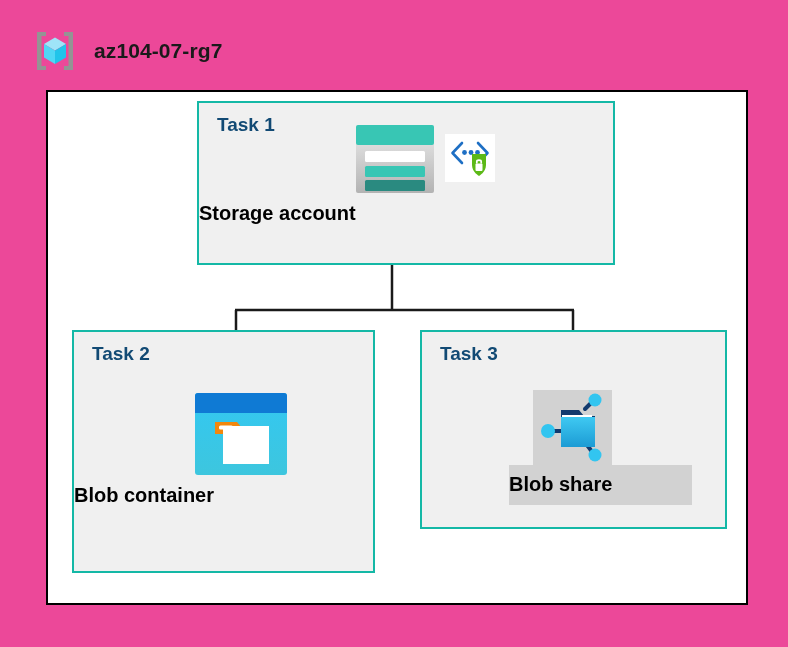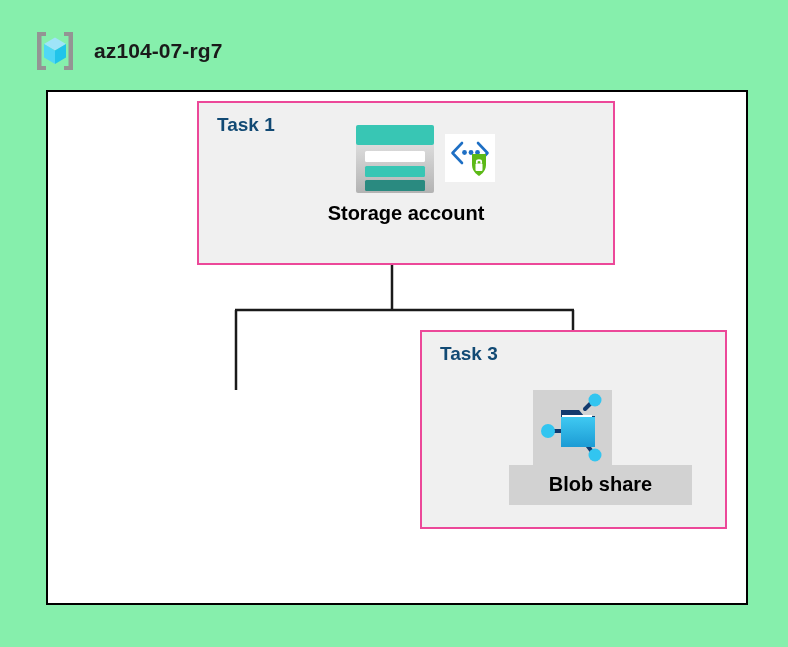--- a/index.html
+++ b/index.html
@@ -10,21 +10,21 @@
   }
   body {
     font-family: "Liberation Sans", sans-serif;
     -webkit-font-smoothing: antialiased;
   }
 
   #canvas {
     position: relative;
     width: 788px;
     height: 647px;
-    background: #86efac;
+    background: #ec4899;
     overflow: hidden;
     text-decoration: underline;
   }
 
   
   #header {
     position: absolute;
     left: 32px;
     top: 28px;
     display: flex;
@@ -54,39 +54,38 @@
     height: 515px;
     border: 2px solid #000000;
     background: #ffffff;
     box-sizing: border-box;
   }
 
   
   .task-box {
     position: absolute;
     background: #f0f0f0;
-    border: 2px solid #ec4899;
+    border: 2px solid #14b8a6;
     box-sizing: border-box;
   }
   .task-label {
     position: absolute;
     left: 18px;
     top: 11px;
     font-size: 19px;
     font-weight: bold;
     color: #124a74;
     white-space: nowrap;
   }
   .node-caption {
     position: absolute;
     font-size: 20px;
     font-weight: bold;
     color: #000000;
     white-space: nowrap;
-    text-align: center;
   }
 
   #task1 { left: 197px; top: 101px; width: 418px; height: 164px; }
   #task2 { left: 72px;  top: 330px; width: 303px; height: 243px; }
   #task3 { left: 420px; top: 330px; width: 307px; height: 199px; }
 
   
   #storage-icon {
     position: absolute;
     left: 155px;
@@ -232,20 +231,44 @@
 
         <rect x="30.5" y="29.5" width="7" height="7.5" rx="1" fill="#ffffff"></rect>
 
         <path d="M31.8 29.5 L31.8 27.4 C31.8 25.8 36.2 25.8 36.2 27.4 L36.2 29.5" fill="none" stroke="#ffffff" stroke-width="1.7"></path>
       </svg>
     </span>
 
     <div class="node-caption" id="storage-caption">Storage account</div>
   </div>
 
+  <div class="task-box" id="task2">
+    <div class="task-label">Task 2</div>
+
+    <span>
+      <svg id="blob-icon" viewBox="0 0 92 82" xmlns="http://www.w3.org/2000/svg">
+        <defs>
+          <linearGradient id="blobBody" x1="0" y1="0" x2="0" y2="1">
+            <stop offset="0" stop-color="#33c8f2"></stop>
+            <stop offset="1" stop-color="#3dc6de"></stop>
+          </linearGradient>
+        </defs>
+        <rect x="0" y="0" width="92" height="82" rx="3" fill="url(#blobBody)"></rect>
+        <rect x="0" y="0" width="92" height="19" rx="3" fill="#0f7ad4"></rect>
+        <rect x="0" y="14" width="92" height="6" fill="#0f7ad4"></rect>
+
+        <path d="M20 29 L42 29 L47 35 L42 41 L20 41 Z" fill="#f2870d"></path>
+        <rect x="24" y="32.5" width="14" height="4" rx="1.5" fill="#ffffff"></rect>
+
+        <rect x="28" y="33" width="46" height="38" fill="#ffffff"></rect>
+      </svg>
+    </span>
+
+    <div class="node-caption" id="blob-caption">Blob container</div>
+  </div>
 
   <div class="task-box" id="task3">
     <div class="task-label">Task 3</div>
 
     
     <div id="fileshare-highlight-icon"></div>
     <div id="fileshare-highlight-label"></div>
 
     <span>
       <svg id="fileshare-icon" viewBox="0 0 76 76" xmlns="http://www.w3.org/2000/svg">

